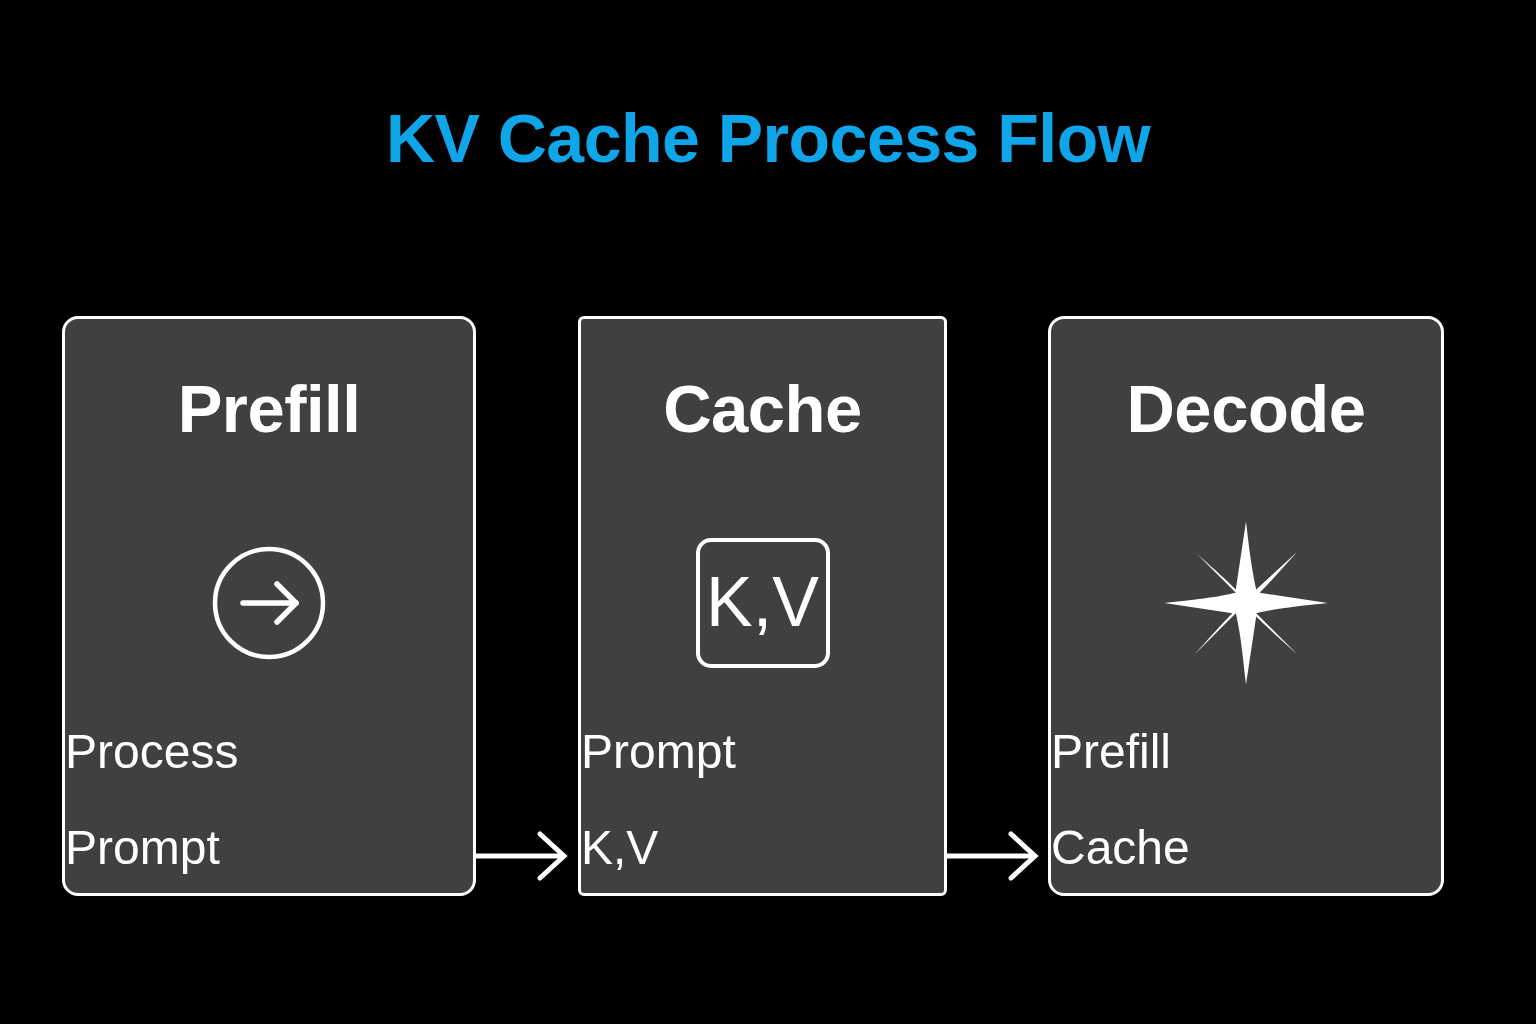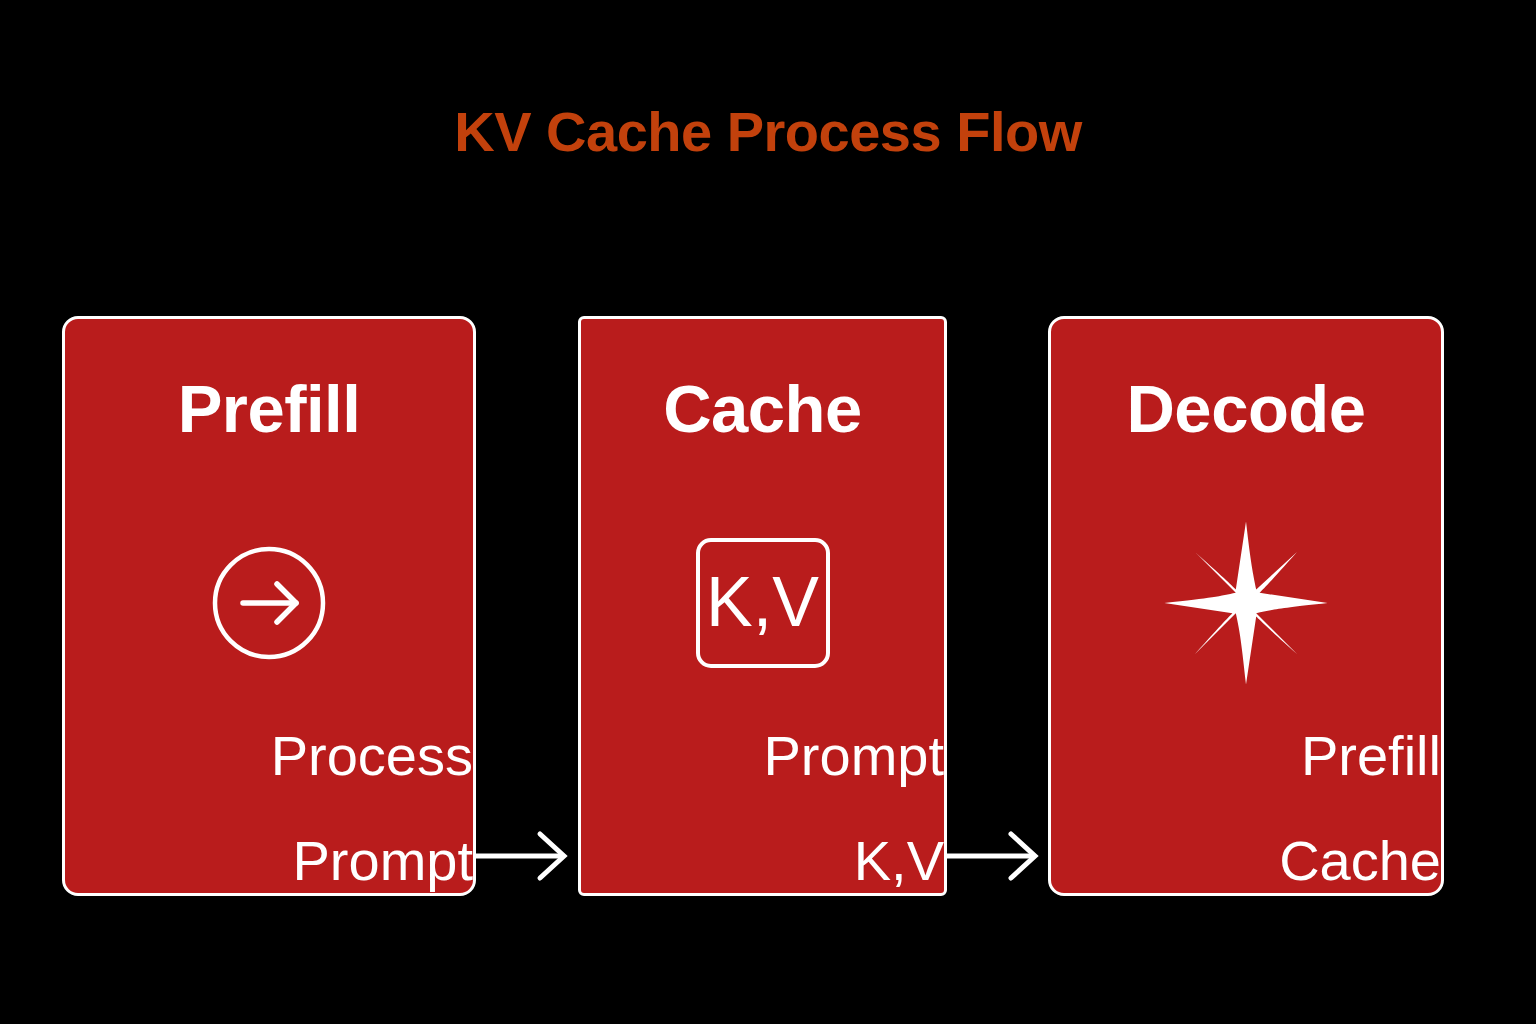--- a/index.html
+++ b/index.html
@@ -22,45 +22,45 @@
     background: #000000;
   }
 
   
   .title {
     position: absolute;
     top: 104px;
     left: 0;
     width: 1536px;
     text-align: center;
-    font-size: 56px;
+    font-size: 68px;
     font-weight: 700;
     letter-spacing: -0.5px;
     line-height: 1.0;
-    color: #c2410c;
+    color: #0ea5e9;
     white-space: nowrap;
   }
 
   
   .flow {
     position: absolute;
     left: 0;
     top: 316px;
     width: 1536px;
     height: 580px;
   }
 
   .card {
     position: absolute;
     top: 0;
     height: 580px;
     box-sizing: border-box;
     border: 3px solid #ffffff;
     border-radius: 16px;
-    background: #b91c1c;
+    background: #404040;
   }
   .card-1 { left: 62px;   width: 414px; }
   .card-2 { left: 578px;  width: 369px; border-radius: 6px; }
   .card-3 { left: 1048px; width: 396px; }
 
   .card-head {
     position: absolute;
     left: 0;
     right: 0;
     top: 56px;
@@ -82,22 +82,22 @@
     display: flex;
     align-items: center;
     justify-content: center;
   }
 
   .card-sub {
     position: absolute;
     left: 0;
     right: 0;
     top: 405px;
-    text-align: right;
-    font-size: 56px;
+    text-align: left;
+    font-size: 48px;
     font-weight: 400;
     line-height: 1.16;
     color: #ffffff;
   }
   .card-sub .l2 { display: block; margin-top: 40px; }
 
   
   .kv-box {
     position: relative;
     width: 134px;

